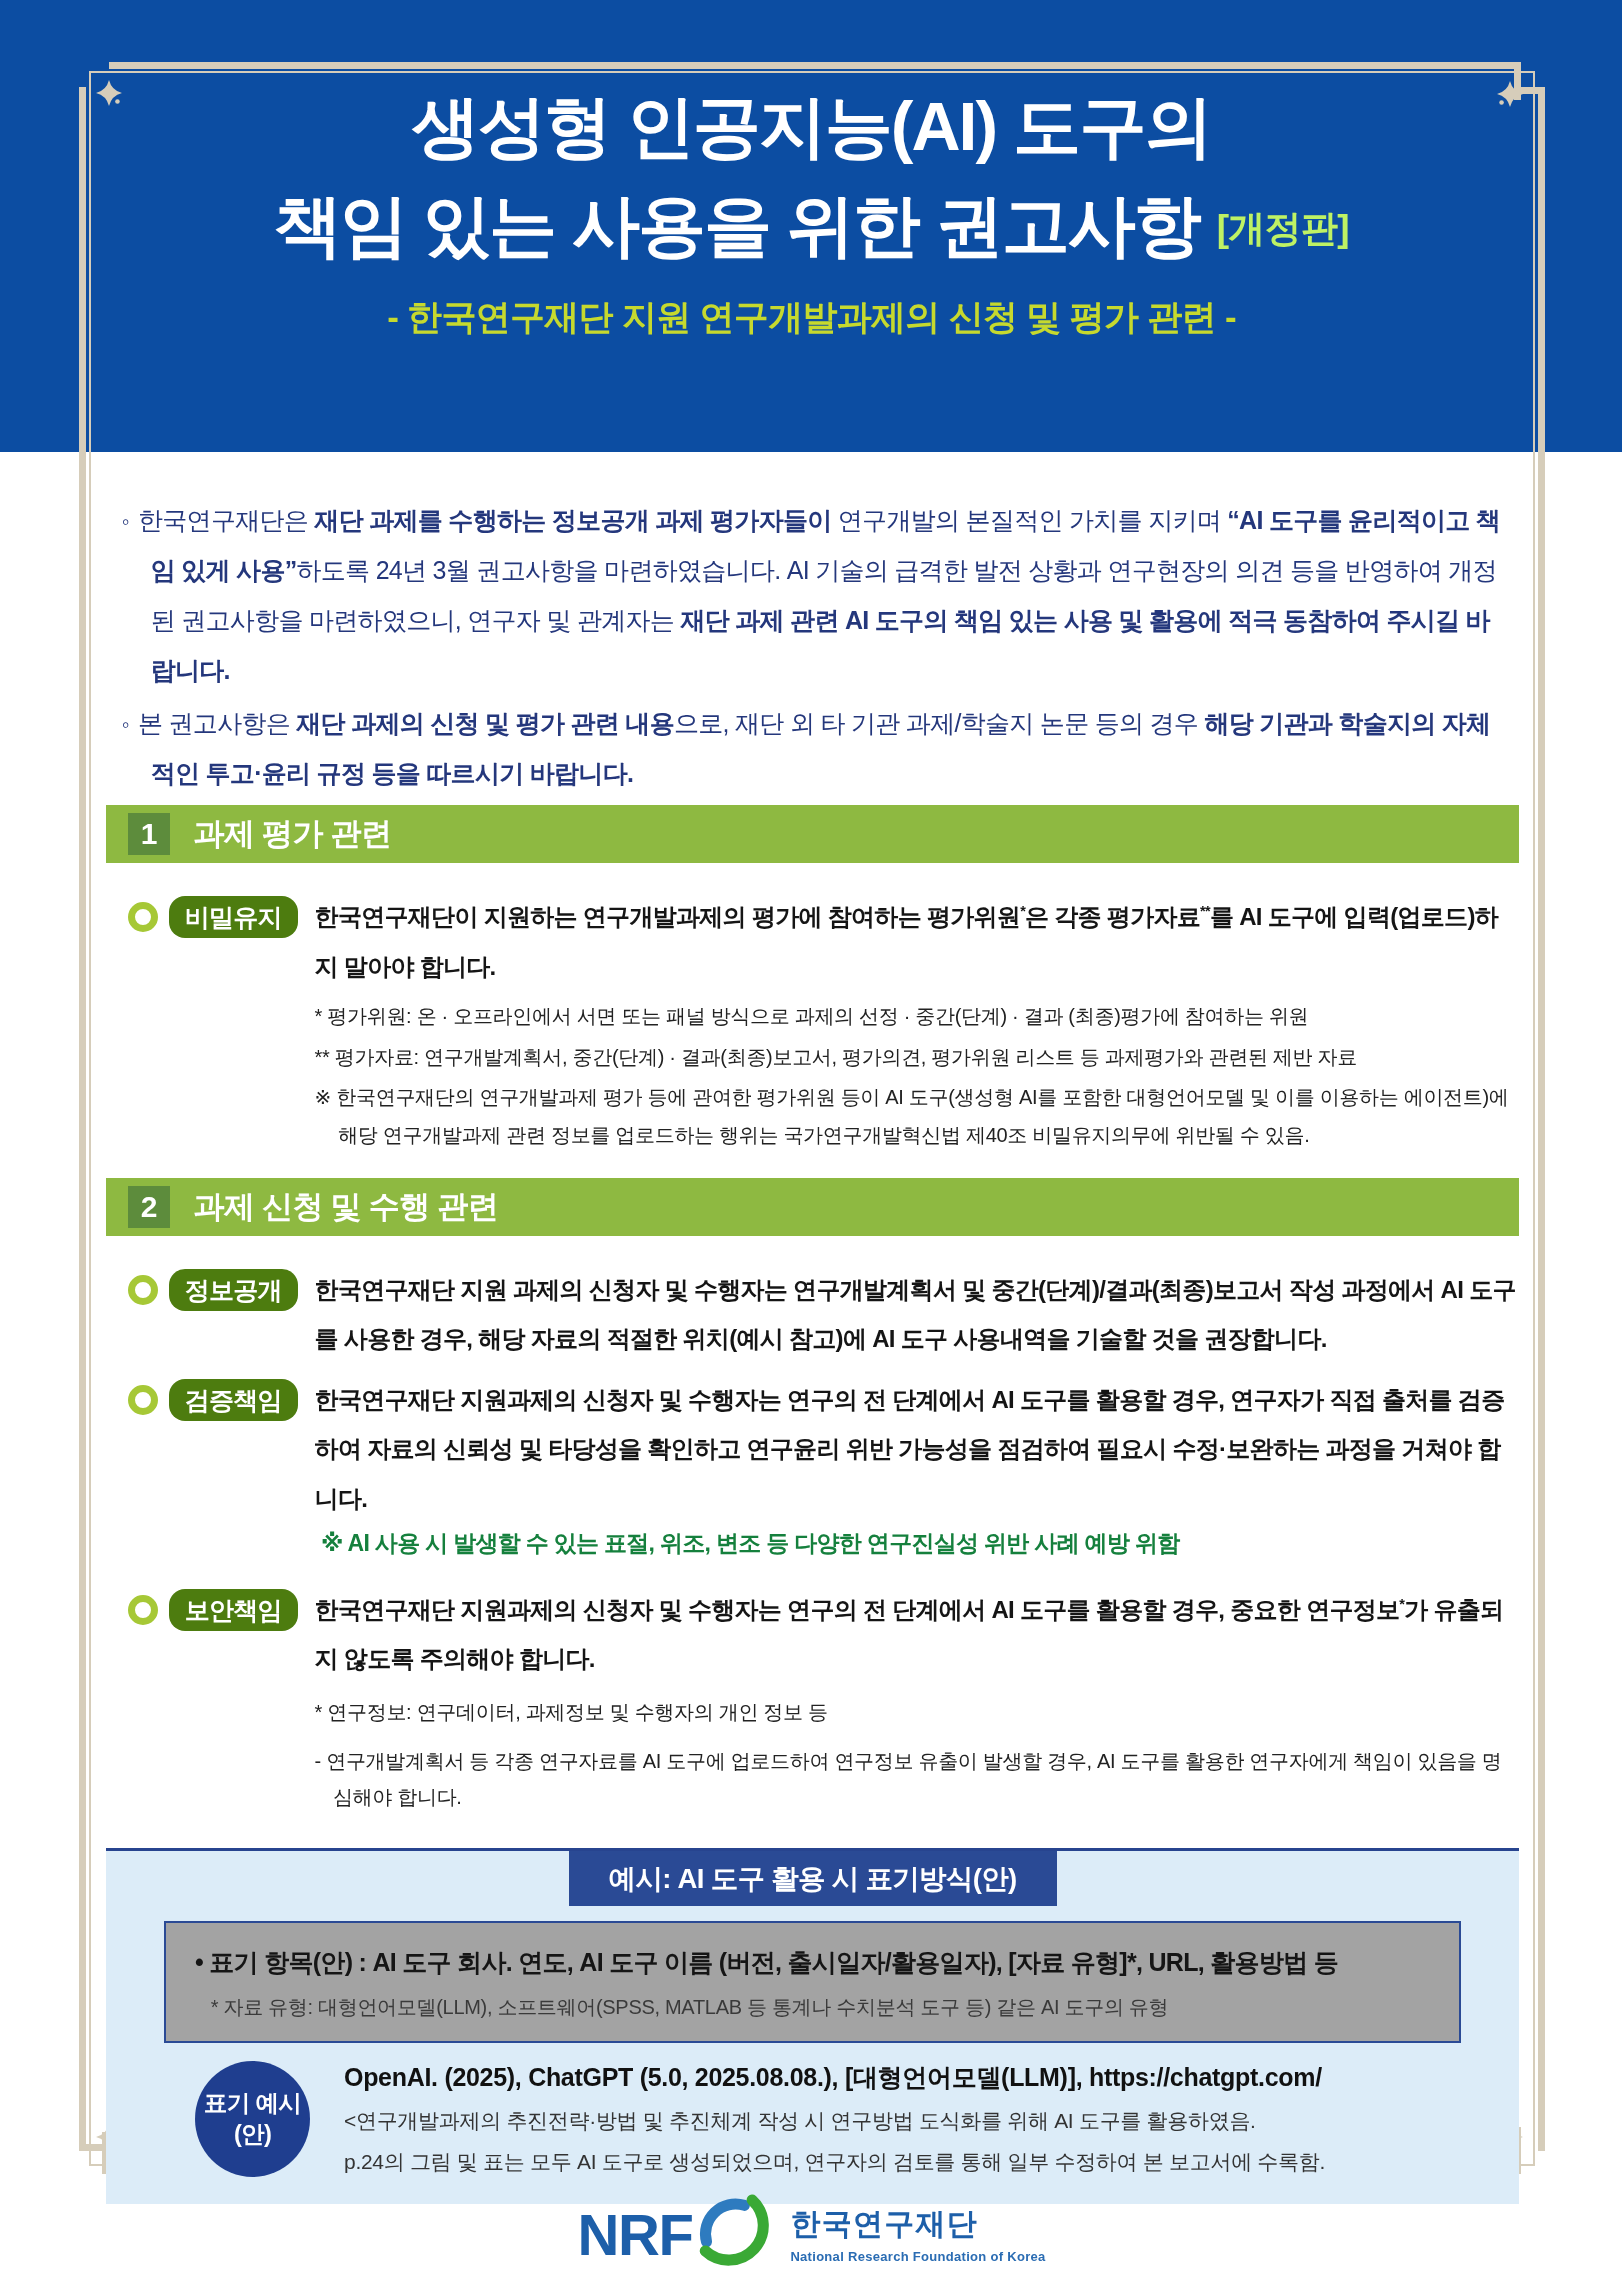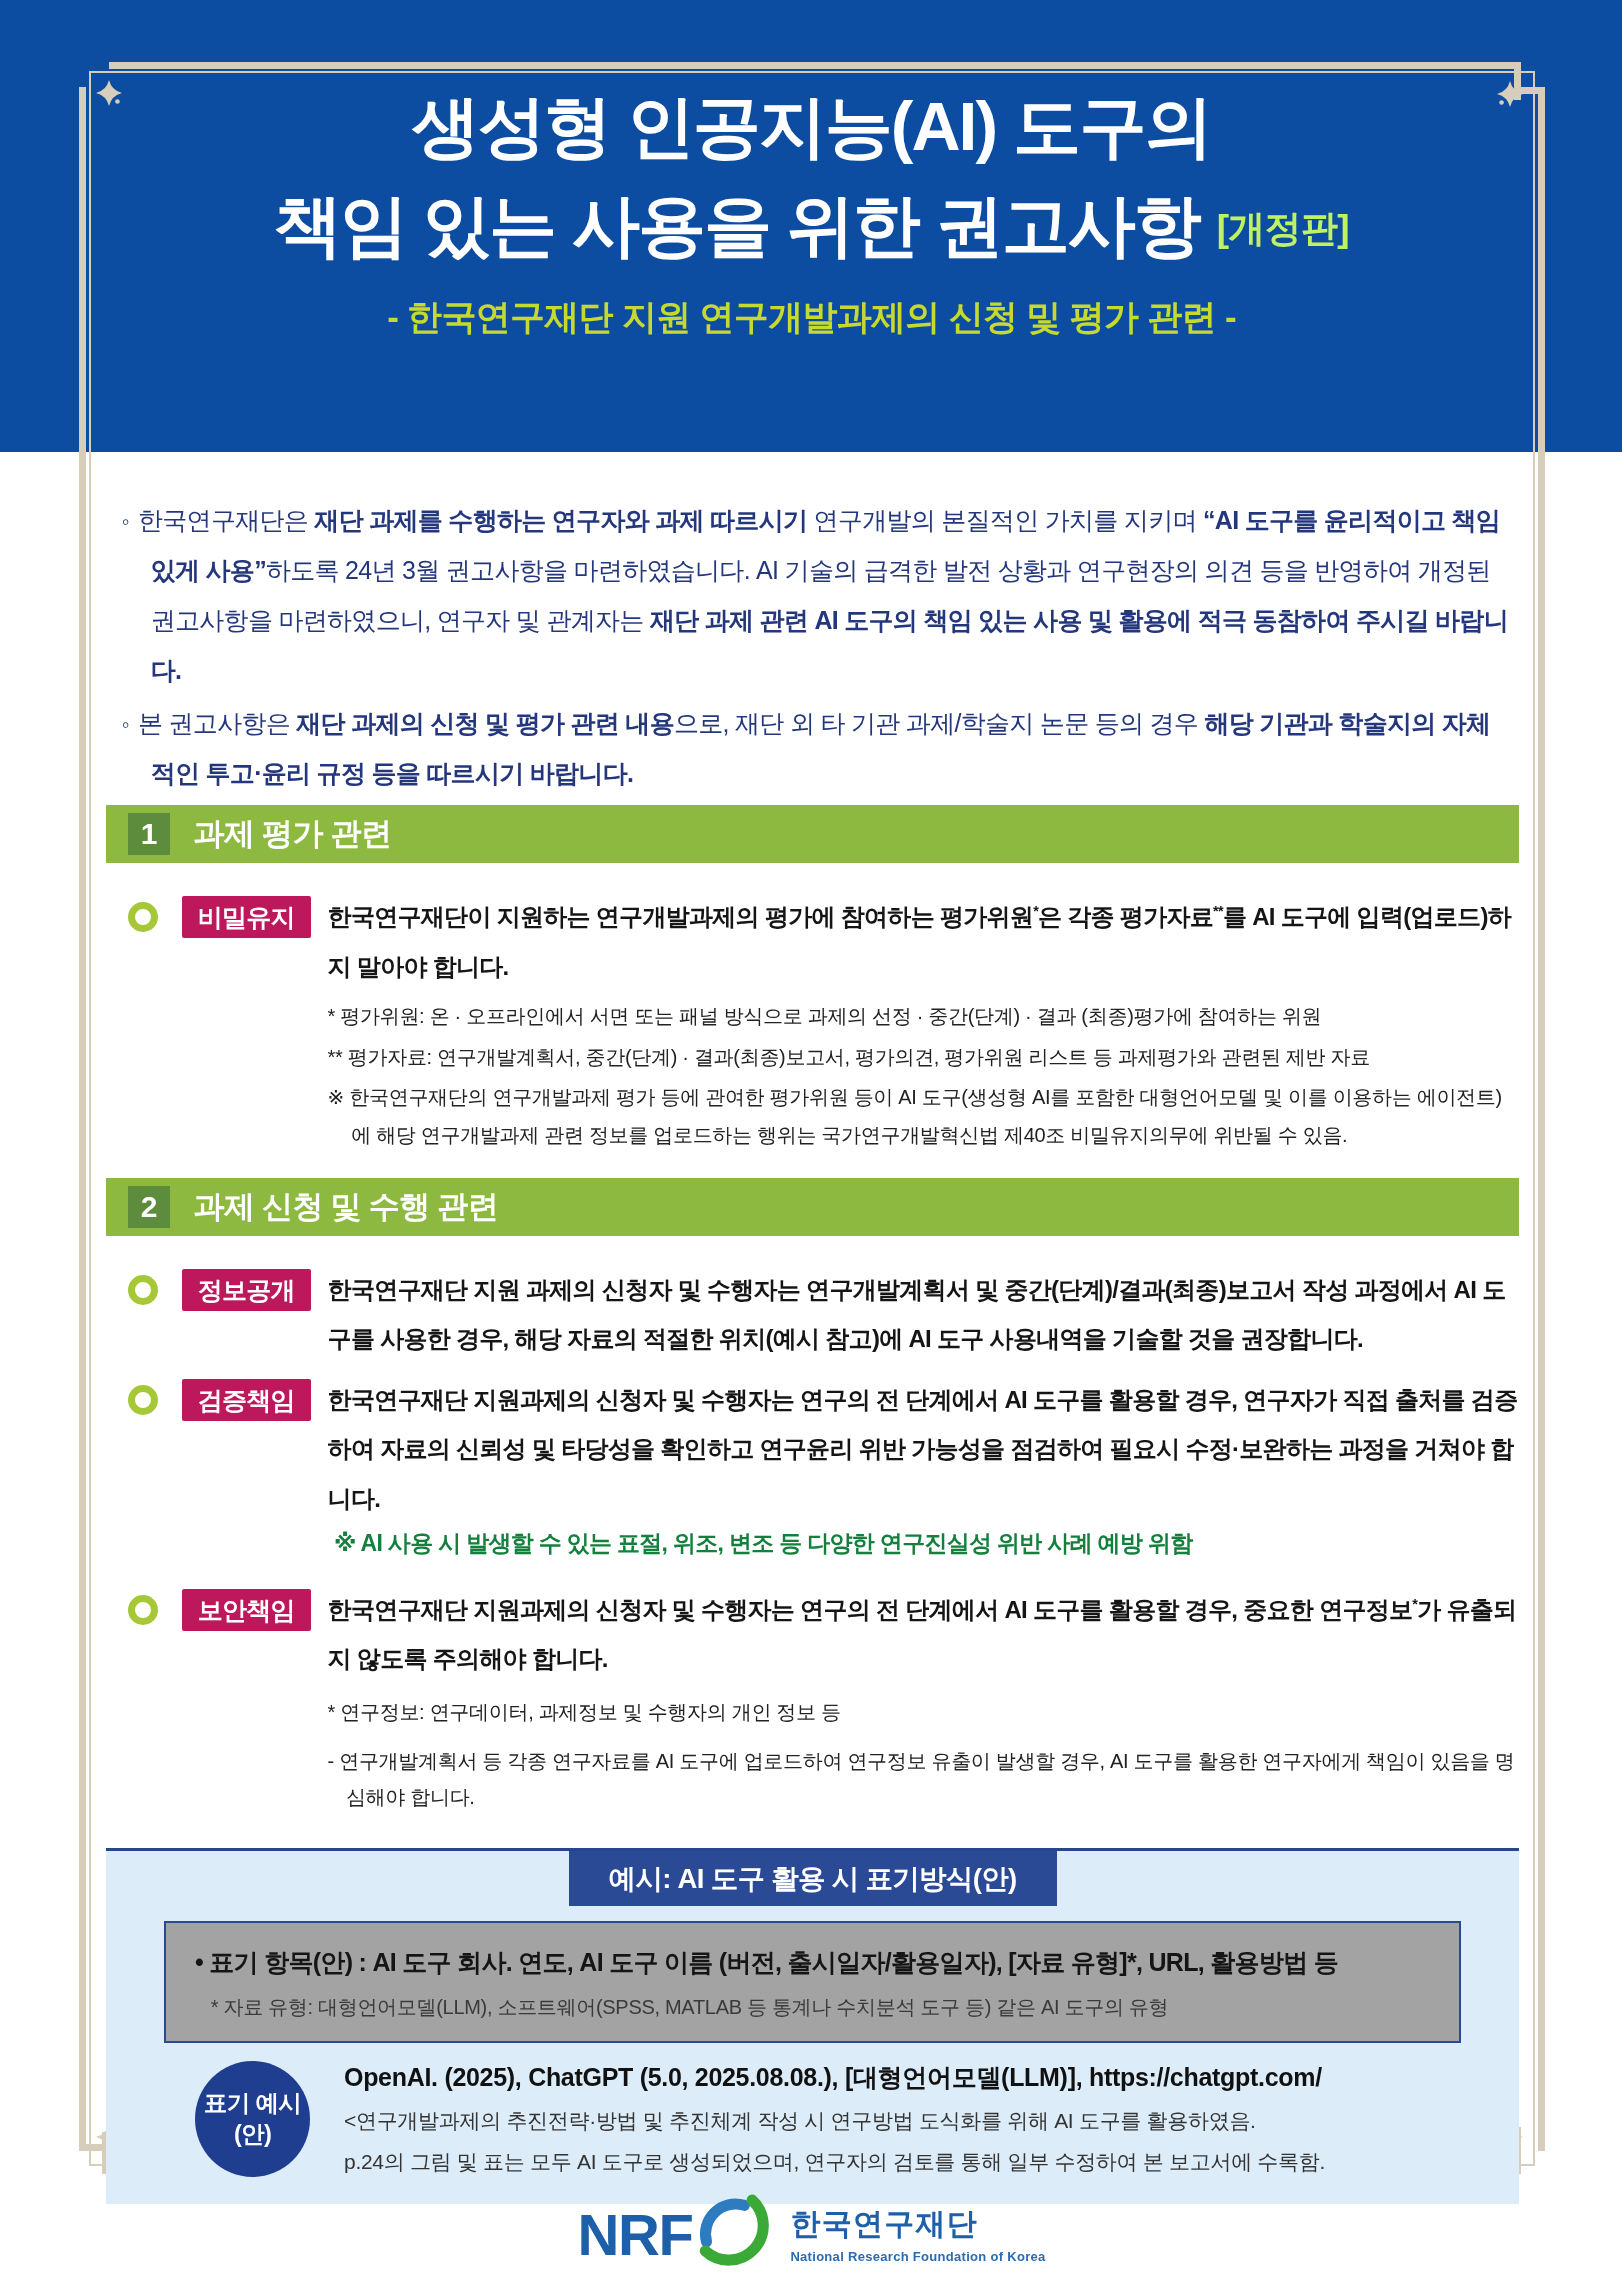--- a/index.html
+++ b/index.html
@@ -35,21 +35,21 @@
   .b{font-weight:800;}
   .sup{vertical-align:super;font-size:60%;}
 
   .secbar{margin-top:7.9px;height:58px;background:#8eb941;display:flex;align-items:center;}
   .secbar.first{margin-top:7.9px;}
   .sec-num{width:42px;height:42px;background:#5d8c3c;color:#ffffff;font-size:30px;font-weight:800;display:flex;align-items:center;justify-content:center;margin-left:22px;flex:none;}
   .sec-title{color:#ffffff;font-size:31px;font-weight:800;margin-left:23.6px;letter-spacing:-0.7px;}
 
   .item{display:flex;align-items:flex-start;margin-top:29px;}
   .ring{width:30px;height:30px;border:7.2px solid #a6c836;border-radius:50%;background:#ffffff;box-sizing:border-box;flex:none;margin:9.8px 0 0 22px;}
-  .badge{flex:none;margin-left:24px;margin-top:3.9px;background:#be185d;color:#ffffff;font-size:25px;font-weight:800;line-height:42px;padding:0 15.7px;border-radius:2px;letter-spacing:-0.7px;}
+  .badge{flex:none;margin-left:11px;margin-top:3.9px;background:#4d7c0f;color:#ffffff;font-size:25px;font-weight:800;line-height:42px;padding:0 15.7px;border-radius:16px;letter-spacing:-0.7px;}
   .icol{flex:1;margin-left:17px;min-width:0;}
   .itext{margin:0;font-size:24px;font-weight:700;color:#151515;line-height:2.05;letter-spacing:-0.7px;}
   .fn{margin:0;font-size:20px;color:#222222;font-weight:500;line-height:2.06;letter-spacing:-0.3px;}
   .fn-wrap{line-height:1.9;padding-left:23.6px;text-indent:-23.6px;}
   .fnotes{margin-top:5.2px;}
   .note-blue{margin:3.9px 0 0 6.5px;font-size:23px;font-weight:800;color:#15803d;line-height:1.4;letter-spacing:-0.7px;}
   .fn-sec{margin-top:9.2px;}
   .dash-note{margin-top:10.5px;font-size:20px;color:#222222;font-weight:500;line-height:1.78;padding-left:18.3px;text-indent:-18.3px;letter-spacing:-0.3px;}
 
   
@@ -121,21 +121,21 @@
   </div>
   <div class="orn" style="left:1497px;top:2124px;transform:scale(-1,-1);">
     <svg viewBox="0 0 40 40">
         <path d="M20,0 Q24,16 40,20 Q24,24 20,40 Q16,24 0,20 Q16,16 20,0 Z" fill="#d6cdba"></path>
         <circle cx="33" cy="33" r="3.5" fill="#d6cdba"></circle>
       </svg>
   </div>
 
   <div class="content">
 
-    <p class="intro p1"><span class="bullet">◦</span><span><span>한국연구재단은 </span><span class="b">재단 과제를 수행하는 연구자와 과제 따르시기</span><span> 연구개발의 본질적인 가치를 지키며 </span><span class="b">“AI 도구를 윤리적이고 책임 있게 사용”</span><span>하도록 24년 3월 권고사항을 마련하였습니다. AI 기술의 급격한 발전 상황과 연구현장의 의견 등을 반영하여 개정된 권고사항을 마련하였으니, 연구자 및 관계자는 </span><span class="b">재단 과제 관련 AI 도구의 책임 있는 사용 및 활용에 적극 동참하여 주시길 바랍니다.</span></span></p>
+    <p class="intro p1"><span class="bullet">◦</span><span><span>한국연구재단은 </span><span class="b">재단 과제를 수행하는 정보공개 과제 평가자들이</span><span> 연구개발의 본질적인 가치를 지키며 </span><span class="b">“AI 도구를 윤리적이고 책임 있게 사용”</span><span>하도록 24년 3월 권고사항을 마련하였습니다. AI 기술의 급격한 발전 상황과 연구현장의 의견 등을 반영하여 개정된 권고사항을 마련하였으니, 연구자 및 관계자는 </span><span class="b">재단 과제 관련 AI 도구의 책임 있는 사용 및 활용에 적극 동참하여 주시길 바랍니다.</span></span></p>
     <p class="intro p2"><span class="bullet">◦</span><span><span>본 권고사항은 </span><span class="b">재단 과제의 신청 및 평가 관련 내용</span><span>으로, 재단 외 타 기관 과제/학술지 논문 등의 경우 </span><span class="b">해당 기관과 학술지의 자체적인 투고·윤리 규정 등을 따르시기 바랍니다.</span></span></p>
 
     <div class="secbar first">
       <div class="sec-num">1</div>
       <div class="sec-title">과제 평가 관련</div>
     </div>
 
     <div class="item">
       <div class="ring"></div>
       <div class="badge">비밀유지</div>

